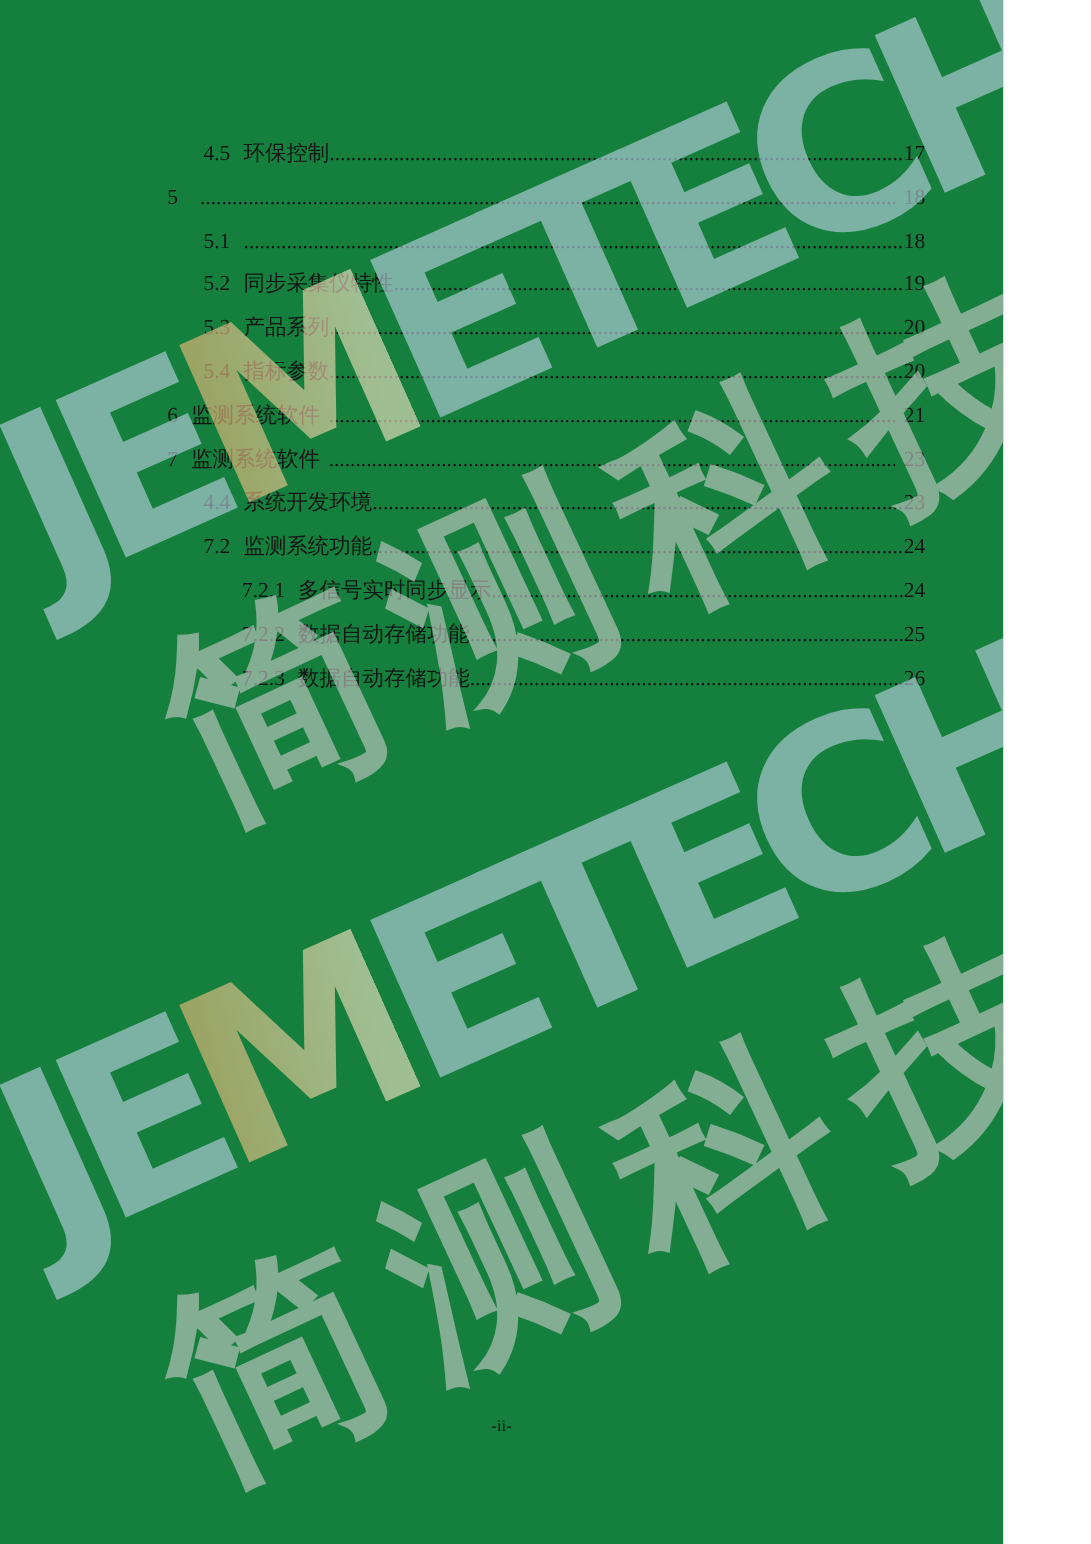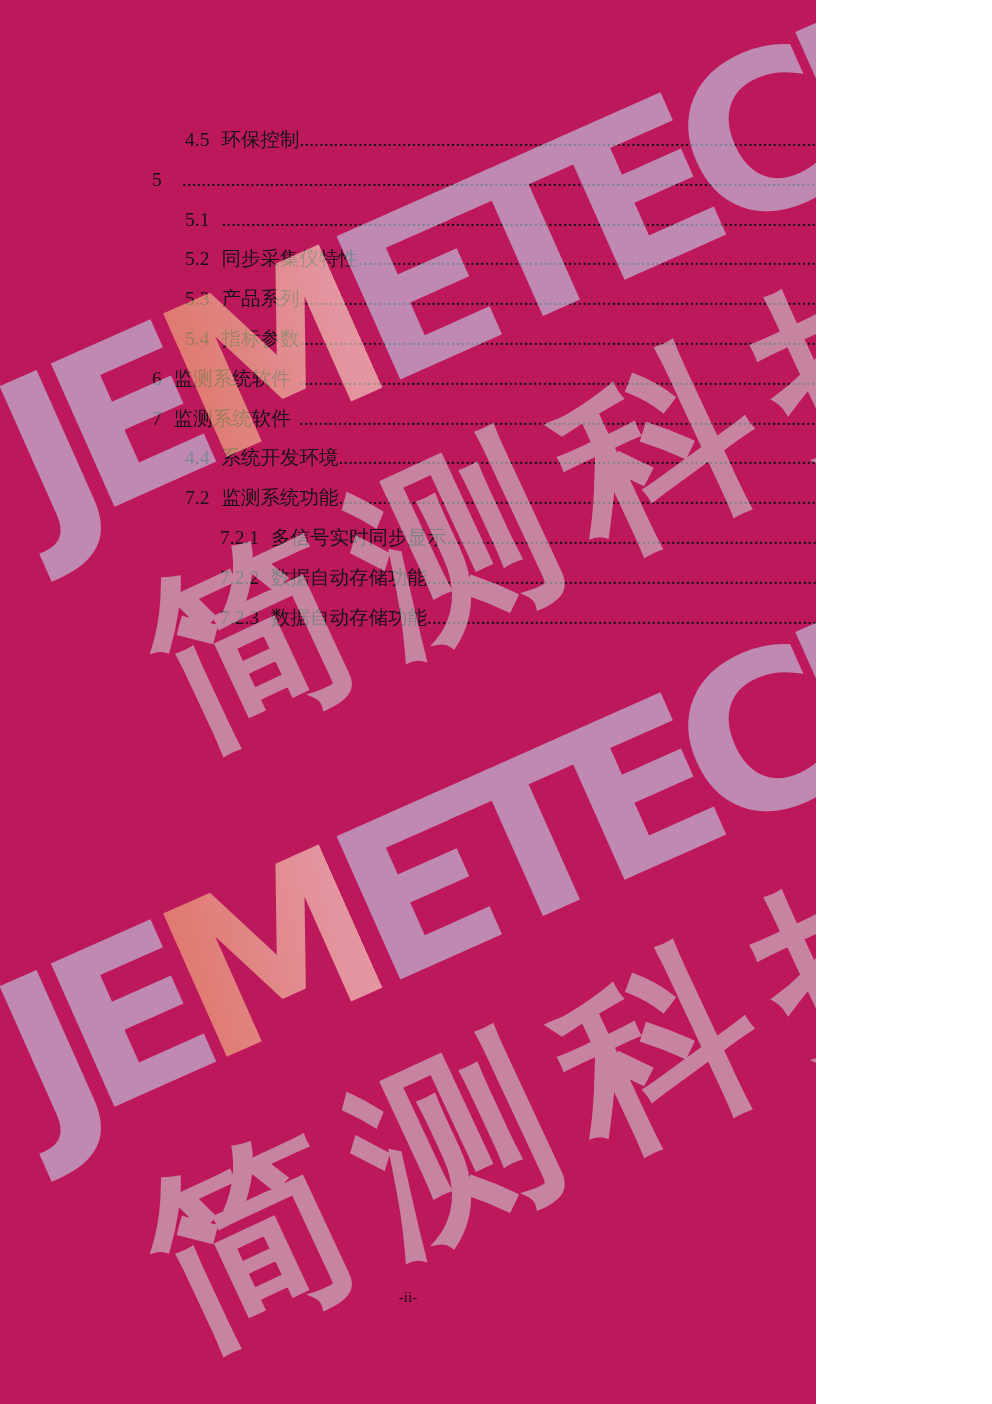--- a/index.html
+++ b/index.html
@@ -2,23 +2,23 @@
 <html><head>
 <meta charset="utf-8">
 <style>
   html, body {
     margin: 0;
     padding: 0;
     background: #ffffff;
   }
   .page {
     position: relative;
-    width: 816px;
+    width: 912px;
     height: 1404px;
-    background: #be185d;
+    background: #15803d;
     overflow: hidden;
     font-family: "Liberation Serif", serif;
   }
 
   
   .watermark {
     position: absolute;
     inset: 0;
     z-index: 2;
     opacity: 0.6;

